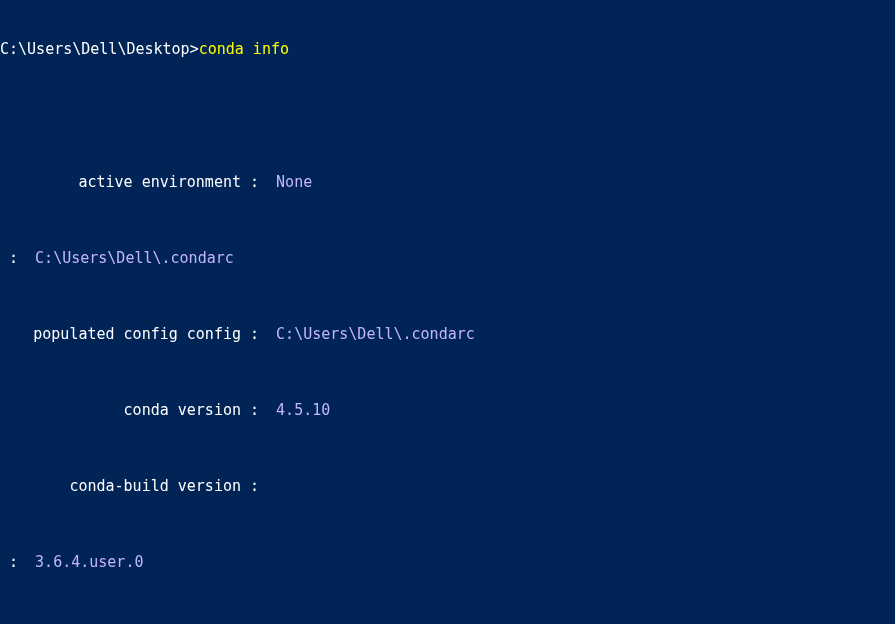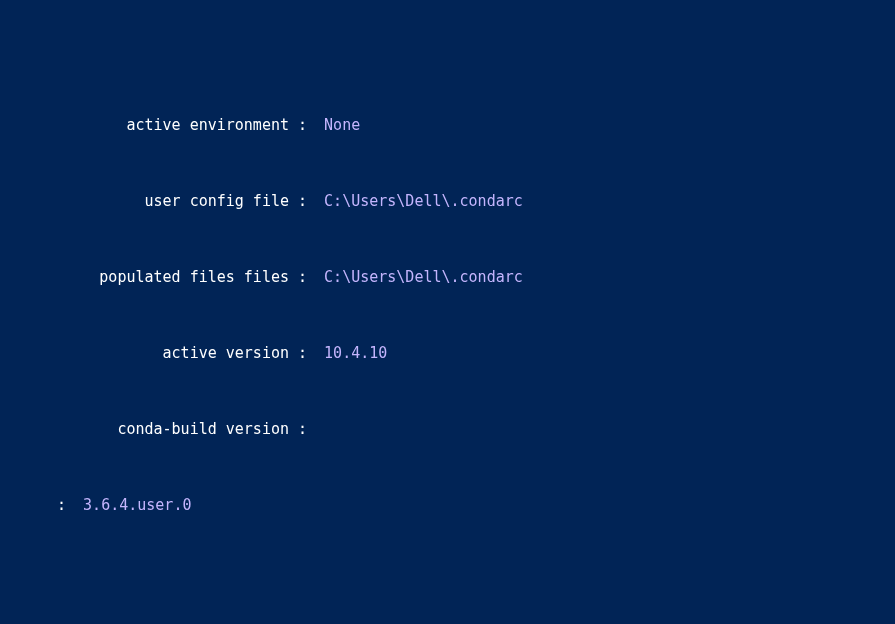--- a/index.html
+++ b/index.html
@@ -25,21 +25,20 @@
       color: #ffffff;
     }
     .prompt-path {
       color: #ffffff;
     }
     .command {
       color: #ffff00;
     }
     .info-row {
       display: flex;
-      margin-left: 48px;
     }
     .info-label {
       width: 241px;
       text-align: right;
       color: #ffffff;
       padding-right: 0;
     }
     .info-sep {
       color: #ffffff;
       padding: 0 8px 0 0;
@@ -49,29 +48,30 @@
       flex: 1;
     }
     .blank-line {
       height: 19px;
     }
   </style>
 </head>
 <body>
 
 <div class="terminal">
+  <div class="prompt-line"><span class="prompt-path">C:\Users\Dell\Desktop&gt;</span><span class="command">conda info</span></div>
   <div class="blank-line"></div>
 
   <div class="info-row"><span class="info-label">active environment</span><span class="info-sep"> : </span><span class="info-value">None</span></div>
 
-  <div class="info-row"><span class="info-label">user config file</span><span class="info-sep"> : </span><span class="info-value">C:\Users\Dell\.condarc</span></div>
+  <div class="info-row"><span class="info-sep"> : </span><span class="info-value">C:\Users\Dell\.condarc</span></div>
 
-  <div class="info-row"><span class="info-label">populated files files</span><span class="info-sep"> : </span><span class="info-value">C:\Users\Dell\.condarc</span></div>
+  <div class="info-row"><span class="info-label">populated config config</span><span class="info-sep"> : </span><span class="info-value">C:\Users\Dell\.condarc</span></div>
 
-  <div class="info-row"><span class="info-label">active version</span><span class="info-sep"> : </span><span class="info-value">10.4.10</span></div>
+  <div class="info-row"><span class="info-label">conda version</span><span class="info-sep"> : </span><span class="info-value">4.5.10</span></div>
 
   <div class="info-row"><span class="info-label">conda-build version</span><span class="info-sep"> : </span></div>
 
   <div class="info-row"><span class="info-sep"> : </span><span class="info-value">3.6.4.user.0</span></div>
 
   
 
   
   
   

